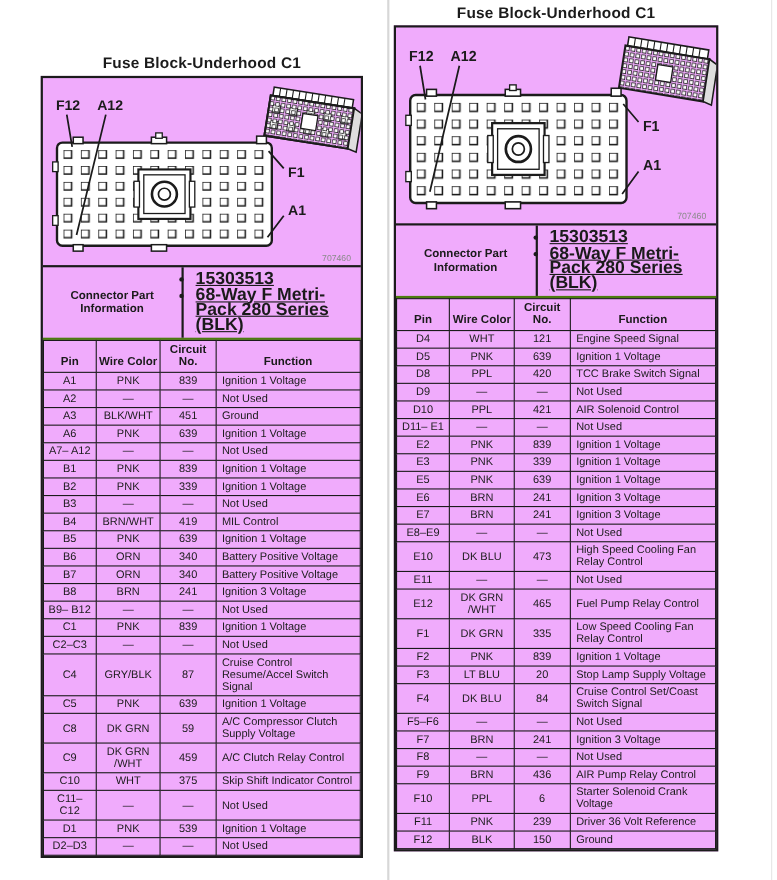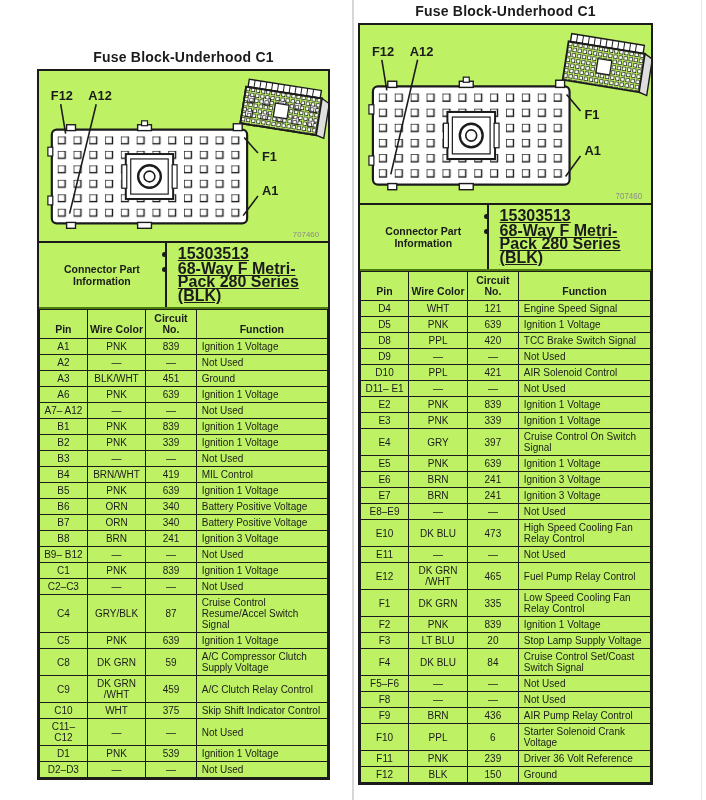--- a/index.html
+++ b/index.html
@@ -4,21 +4,21 @@
 <style>
   html,body{margin:0;padding:0;background:#fff;}
   .page{position:relative;width:706px;height:800px;background:#fff;overflow:hidden;
         color:#1b1b1b;font-family:"Liberation Sans",sans-serif;}
   .seam{position:absolute;top:0;height:800px;width:2px;background:#c9c9c9;opacity:.75;}
   .seam.right-edge{width:1px;background:#dedede;}
   .panel{position:absolute;}
   .panel-left{left:37px;top:46px;width:293px;}
   .panel-right{left:358px;top:0;width:295px;}
   .panel-title{margin:3px 0 4px 0;text-align:center;font-size:14px;font-weight:bold;letter-spacing:.2px;}
-  .frame{border:2px solid #1b1b1b;background:#bef264;}
+  .frame{border:2px solid #1b1b1b;background:#f0abfc;}
   .diagram{position:relative;height:170px;border-bottom:2px solid #1b1b1b;}
   .panel-right .diagram{height:178px;}
   .diagram svg{position:absolute;left:0;top:0;width:100%;height:100%;}
   svg text{font-family:"Liberation Sans",sans-serif;fill:#1b1b1b;}
   .pin-label{font-size:13px;font-weight:bold;}
   .fig-number{font-size:8px;fill:#8a8a8a;}
   .info{display:flex;align-items:stretch;border-bottom:2px solid #4d7c0f;}
   .info-heading{flex:0 0 38%;border-right:2px solid #1b1b1b;display:flex;align-items:center;
         justify-content:center;text-align:center;font-weight:bold;font-size:10.5px;line-height:12.5px;padding:4px 8px;}
   .info-items{margin:4px 0 4px 0;padding-left:11px;font-weight:bold;font-size:16px;line-height:13.5px;text-decoration:underline;}
@@ -355,26 +355,20 @@
               <td>839</td>
               <td>Ignition 1 Voltage</td>
             </tr>
             <tr>
               <td>E3</td>
               <td>PNK</td>
               <td>339</td>
               <td>Ignition 1 Voltage</td>
             </tr>
             <tr>
-              <td>E4</td>
-              <td>GRY</td>
-              <td>397</td>
-              <td>Cruise Control On Switch Signal</td>
-            </tr>
-            <tr>
               <td>E5</td>
               <td>PNK</td>
               <td>639</td>
               <td>Ignition 1 Voltage</td>
             </tr>
             <tr>
               <td>E6</td>
               <td>BRN</td>
               <td>241</td>
               <td>Ignition 3 Voltage</td>
@@ -431,20 +425,26 @@
               <td>F4</td>
               <td>DK BLU</td>
               <td>84</td>
               <td>Cruise Control Set/Coast Switch Signal</td>
             </tr>
             <tr>
               <td>F5–F6</td>
               <td>—</td>
               <td>—</td>
               <td>Not Used</td>
+            </tr>
+            <tr>
+              <td>F7</td>
+              <td>BRN</td>
+              <td>241</td>
+              <td>Ignition 3 Voltage</td>
             </tr>
             <tr>
               <td>F8</td>
               <td>—</td>
               <td>—</td>
               <td>Not Used</td>
             </tr>
             <tr>
               <td>F9</td>
               <td>BRN</td>

